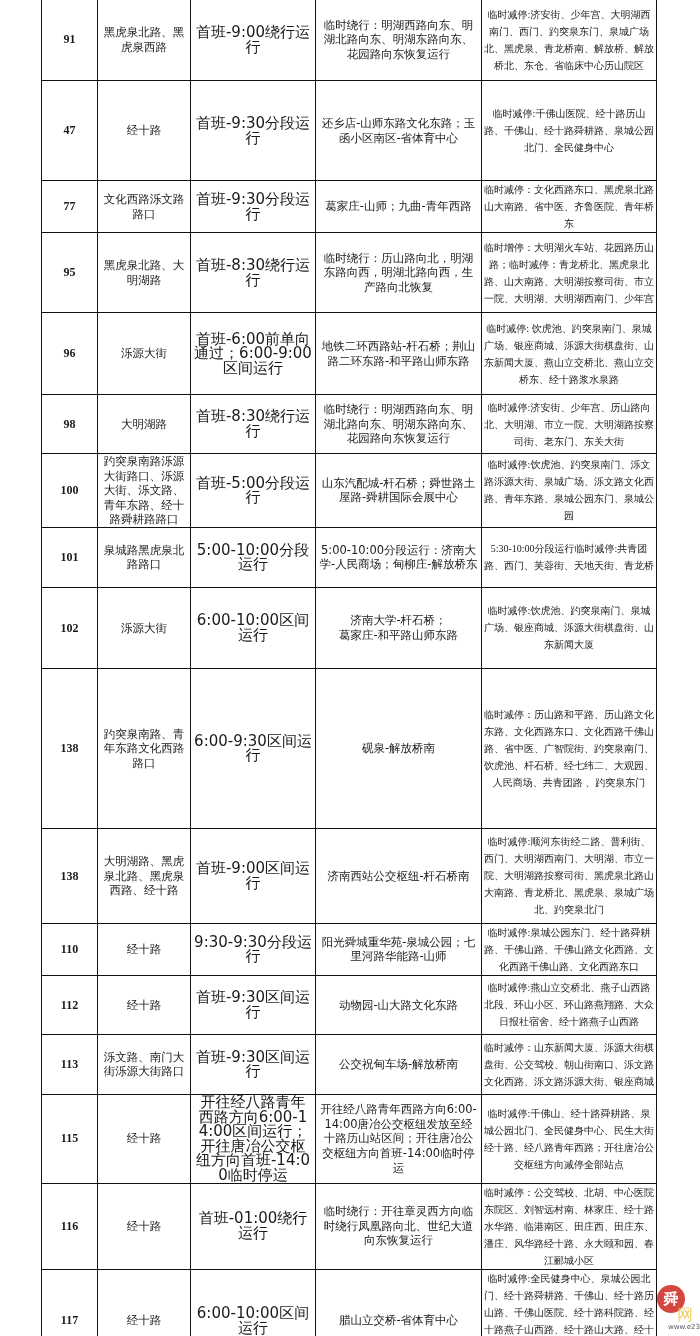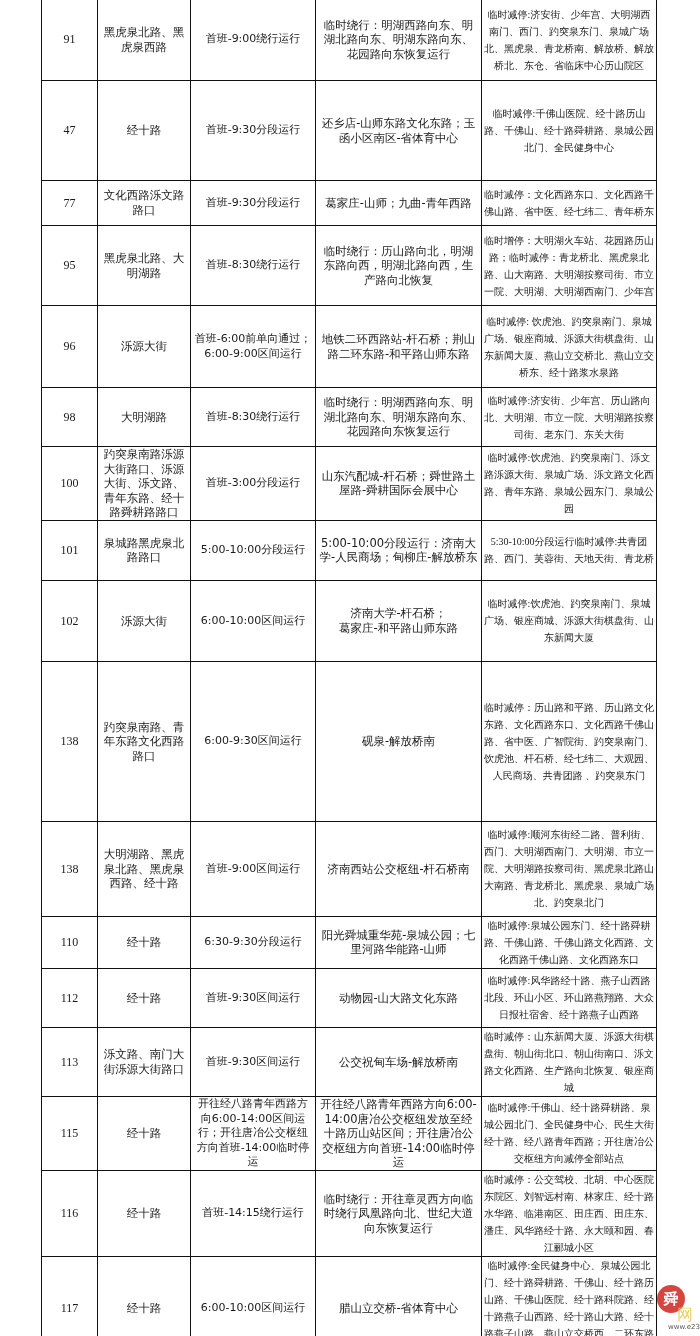--- a/index.html
+++ b/index.html
@@ -8,22 +8,22 @@
     position: absolute; left: 41px; top: -2px;
     border-collapse: collapse; table-layout: fixed;
     font-family: "DejaVu Sans", sans-serif; color: #1a1a1a;
   }
   .tbl td {
     border: 1.5px solid #111;
     text-align: center; vertical-align: middle;
     padding: 0 3px; font-size: 11.5px; line-height: 14.6px;
     word-break: break-all; overflow: hidden;
   }
-  .tbl td.num { font-family: "Liberation Serif", serif; font-size: 12px; }
-  .tbl td.period { font-size: 11px; margin-left: 32px; }
+  .tbl td.num { font-family: "Liberation Serif", serif; font-size: 12px; font-weight: bold; }
+  .tbl td.period { font-size: 15px; margin-left: 32px; }
   .tbl td.stops { padding: 0 2px; font-size: 10px; line-height: 17px; font-family: Liberation Serif, serif; }
   .watermark {
     position: absolute; left: 651px; top: 1285px; width: 48px; height: 50px;
   }
   .seal {
     position: absolute; left: 6px; top: 0; width: 28px; height: 28px;
     border-radius: 50%; background: #d0342c; color: #fff;
     font-family: "DejaVu Sans", sans-serif; font-size: 15px; font-weight: bold;
     display: flex; align-items: center; justify-content: center; opacity: 0.9;
   }
@@ -60,21 +60,21 @@
         <td class="road">经十路</td>
         <td class="period">首班-9:30分段运行</td>
         <td class="method">还乡店-山师东路文化东路；玉函小区南区-省体育中心</td>
         <td class="stops">临时减停:千佛山医院、经十路历山路、千佛山、经十路舜耕路、泉城公园北门、全民健身中心</td>
       </tr>
       <tr style="height: 45px;">
         <td class="num">77</td>
         <td class="road">文化西路泺文路路口</td>
         <td class="period">首班-9:30分段运行</td>
         <td class="method">葛家庄-山师；九曲-青年西路</td>
-        <td class="stops">临时减停：文化西路东口、文化西路千佛山路、省中医、经七纬二、青年桥东</td>
+        <td class="stops">临时减停：文化西路东口、黑虎泉北路山大南路、省中医、齐鲁医院、青年桥东</td>
       </tr>
       <tr style="height: 80px;">
         <td class="num">95</td>
         <td class="road">黑虎泉北路、大明湖路</td>
         <td class="period">首班-8:30绕行运行</td>
         <td class="method">临时绕行：历山路向北，明湖东路向西，明湖北路向西，生产路向北恢复</td>
         <td class="stops">临时增停：大明湖火车站、花园路历山路；临时减停：青龙桥北、黑虎泉北路、山大南路、大明湖按察司街、市立一院、大明湖、大明湖西南门、少年宫</td>
       </tr>
       <tr style="height: 82px;">
         <td class="num">96</td>
@@ -86,21 +86,21 @@
       <tr style="height: 59px;">
         <td class="num">98</td>
         <td class="road">大明湖路</td>
         <td class="period">首班-8:30绕行运行</td>
         <td class="method">临时绕行：明湖西路向东、明湖北路向东、明湖东路向东、花园路向东恢复运行</td>
         <td class="stops">临时减停:济安街、少年宫、历山路向北、大明湖、市立一院、大明湖路按察司街、老东门、东关大街</td>
       </tr>
       <tr style="height: 71px;">
         <td class="num">100</td>
         <td class="road">趵突泉南路泺源大街路口、泺源大街、泺文路、青年东路、经十路舜耕路路口</td>
-        <td class="period">首班-3:00分段运行</td>
+        <td class="period">首班-5:00分段运行</td>
         <td class="method">山东汽配城-杆石桥；舜世路土屋路-舜耕国际会展中心</td>
         <td class="stops">临时减停:饮虎池、趵突泉南门、泺文路泺源大街、泉城广场、泺文路文化西路、青年东路、泉城公园东门、泉城公园</td>
       </tr>
       <tr style="height: 60px;">
         <td class="num">101</td>
         <td class="road">泉城路黑虎泉北路路口</td>
         <td class="period">5:00-10:00分段运行</td>
         <td class="method">5:00-10:00分段运行：济南大学-人民商场；甸柳庄-解放桥东</td>
         <td class="stops">5:30-10:00分段运行临时减停:共青团路、西门、芙蓉街、天地天街、青龙桥</td>
       </tr>
@@ -121,49 +121,49 @@
       <tr style="height: 95px;">
         <td class="num">138</td>
         <td class="road">大明湖路、黑虎泉北路、黑虎泉西路、经十路</td>
         <td class="period">首班-9:00区间运行</td>
         <td class="method">济南西站公交枢纽-杆石桥南</td>
         <td class="stops">临时减停:顺河东街经二路、普利街、西门、大明湖西南门、大明湖、市立一院、大明湖路按察司街、黑虎泉北路山大南路、青龙桥北、黑虎泉、泉城广场北、趵突泉北门</td>
       </tr>
       <tr style="height: 50px;">
         <td class="num">110</td>
         <td class="road">经十路</td>
-        <td class="period">6:30-9:30分段运行</td>
+        <td class="period">9:30-9:30分段运行</td>
         <td class="method">阳光舜城重华苑-泉城公园；七里河路华能路-山师</td>
         <td class="stops">临时减停:泉城公园东门、经十路舜耕路、千佛山路、千佛山路文化西路、文化西路千佛山路、文化西路东口</td>
       </tr>
       <tr style="height: 59px;">
         <td class="num">112</td>
         <td class="road">经十路</td>
         <td class="period">首班-9:30区间运行</td>
         <td class="method">动物园-山大路文化东路</td>
-        <td class="stops">临时减停:风华路经十路、燕子山西路北段、环山小区、环山路燕翔路、大众日报社宿舍、经十路燕子山西路</td>
+        <td class="stops">临时减停:燕山立交桥北、燕子山西路北段、环山小区、环山路燕翔路、大众日报社宿舍、经十路燕子山西路</td>
       </tr>
       <tr style="height: 60px;">
         <td class="num">113</td>
         <td class="road">泺文路、南门大街泺源大街路口</td>
         <td class="period">首班-9:30区间运行</td>
         <td class="method">公交祝甸车场-解放桥南</td>
-        <td class="stops">临时减停：山东新闻大厦、泺源大街棋盘街、朝山街北口、朝山街南口、泺文路文化西路、生产路向北恢复、银座商城</td>
+        <td class="stops">临时减停：山东新闻大厦、泺源大街棋盘街、公交驾校、朝山街南口、泺文路文化西路、泺文路泺源大街、银座商城</td>
       </tr>
       <tr style="height: 71px;">
         <td class="num">115</td>
         <td class="road">经十路</td>
         <td class="period">开往经八路青年西路方向6:00-14:00区间运行；开往唐冶公交枢纽方向首班-14:00临时停运</td>
         <td class="method">开往经八路青年西路方向6:00-14:00唐冶公交枢纽发放至经十路历山站区间；开往唐冶公交枢纽方向首班-14:00临时停运</td>
         <td class="stops">临时减停:千佛山、经十路舜耕路、泉城公园北门、全民健身中心、民生大街经十路、经八路青年西路；开往唐冶公交枢纽方向减停全部站点</td>
       </tr>
       <tr style="height: 85px;">
         <td class="num">116</td>
         <td class="road">经十路</td>
-        <td class="period">首班-14:15绕行运行</td>
+        <td class="period">首班-01:00绕行运行</td>
         <td class="method">临时绕行：开往章灵西方向临时绕行凤凰路向北、世纪大道向东恢复运行</td>
         <td class="stops">临时减停：公交驾校、北胡、中心医院东院区、刘智远村南、林家庄、经十路水华路、临港南区、田庄西、田庄东、潘庄、风华路经十路、永大颐和园、春江郦城小区</td>
       </tr>
       <tr style="height: 98px;">
         <td class="num">117</td>
         <td class="road">经十路</td>
         <td class="period">6:00-10:00区间运行</td>
         <td class="method">腊山立交桥-省体育中心</td>
         <td class="stops">临时减停:全民健身中心、泉城公园北门、经十路舜耕路、千佛山、经十路历山路、千佛山医院、经十路科院路、经十路燕子山西路、经十路山大路、经十路燕子山路、燕山立交桥西、二环东路文化东路</td>
       </tr>

